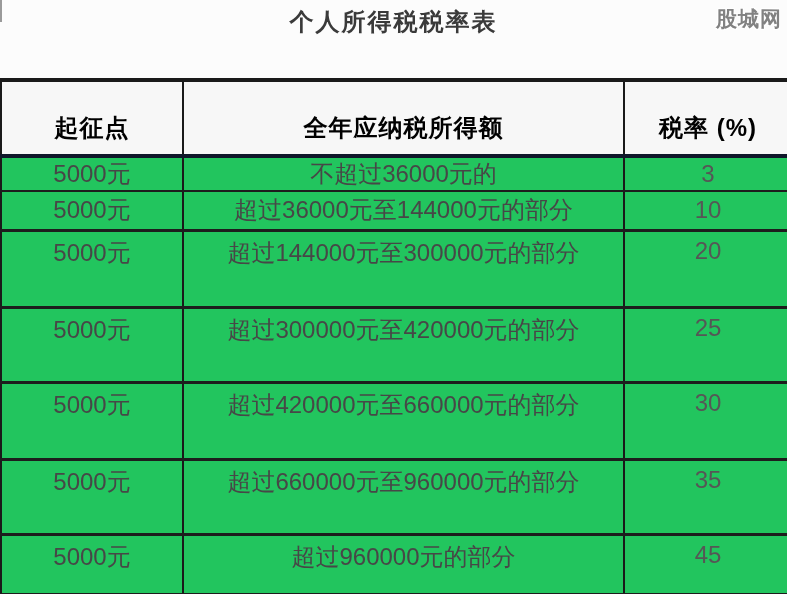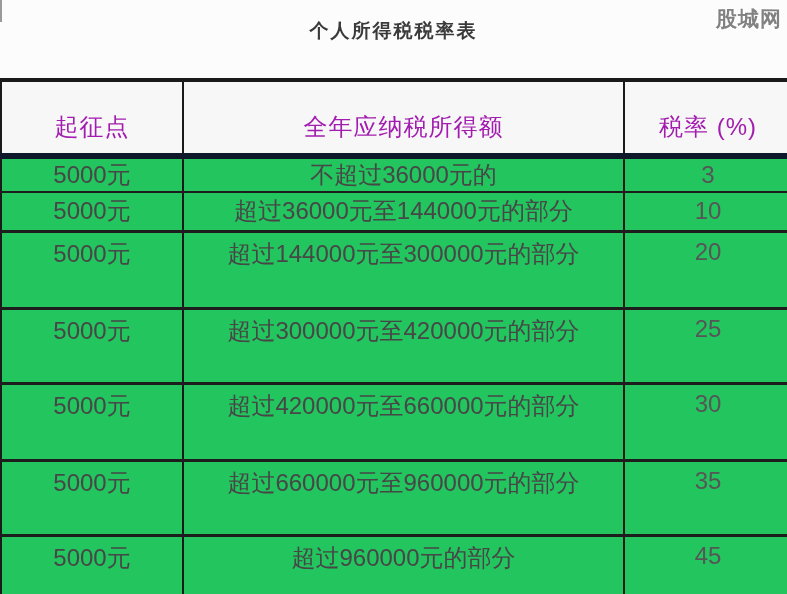--- a/index.html
+++ b/index.html
@@ -5,23 +5,23 @@
   * { margin: 0; padding: 0; box-sizing: border-box; }
   html, body {
     width: 787px; height: 594px;
     overflow: hidden;
     background: #fcfcfc;
     font-family: "Liberation Sans", "DejaVu Sans", sans-serif;
     position: relative;
   }
   .title {
     position: absolute;
-    top: 18px; left: 0; width: 100%;
+    top: 6px; left: 0; width: 100%;
     text-align: center;
-    font-size: 19px;
+    font-size: 24px;
     font-weight: bold;
     letter-spacing: 2px;
     color: #3a3a3a;
   }
   .watermark {
     position: absolute;
     top: 5px; right: 5px;
     font-size: 21px;
     font-weight: bold;
     color: #828282;
@@ -55,24 +55,24 @@
   }
   th:nth-child(1), td:nth-child(1),
   th:nth-child(2), td:nth-child(2) {
     border-right: 2px solid #1a1a1a;
   }
   thead th {
     height: 76px;
     vertical-align: bottom;
     padding-bottom: 10px;
     font-size: 24px;
-    font-weight: normal;
-    color: #a21caf;
+    font-weight: bold;
+    color: #000000;
     letter-spacing: 1px;
-    border-bottom: 6px solid #0f172a;
+    border-bottom: 4px solid #0f172a;
     background: #f7f7f7;
   }
   tbody td {
     font-size: 24px;
     color: #474747;
     vertical-align: middle;
     border-bottom: 3px solid #1d1d1d;
     background: #22c55e;
   }
   tbody tr:nth-child(1) { height: 33px; }

